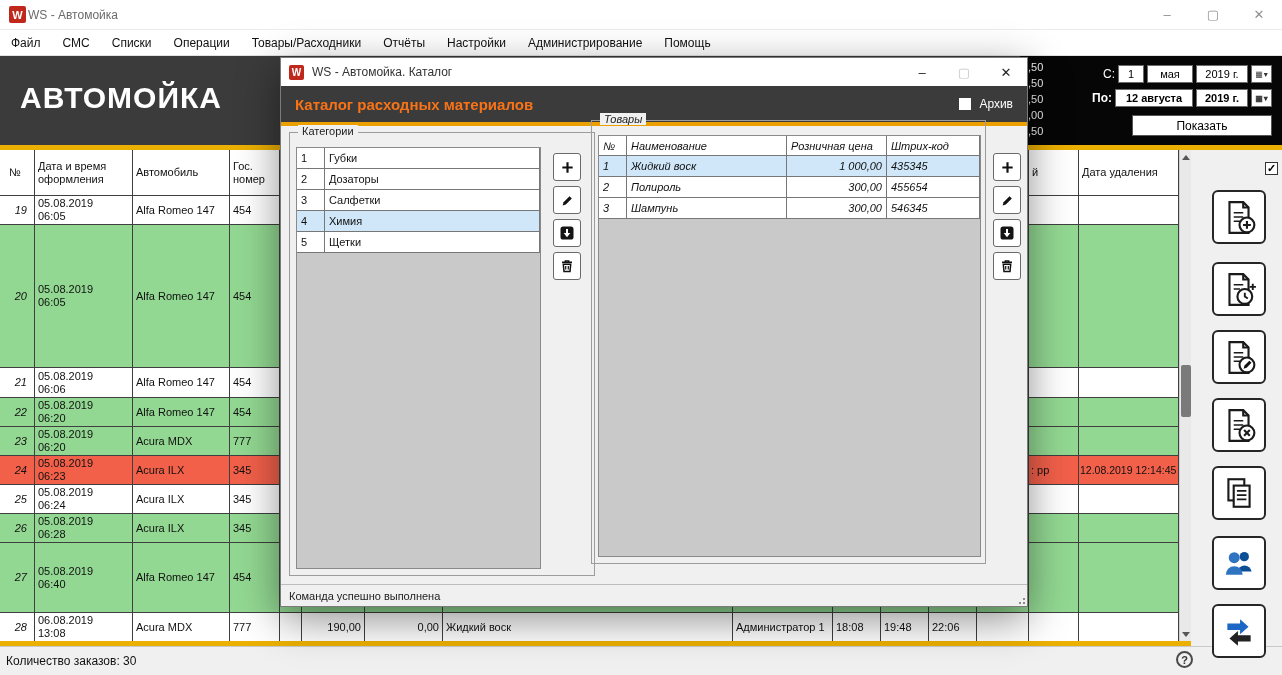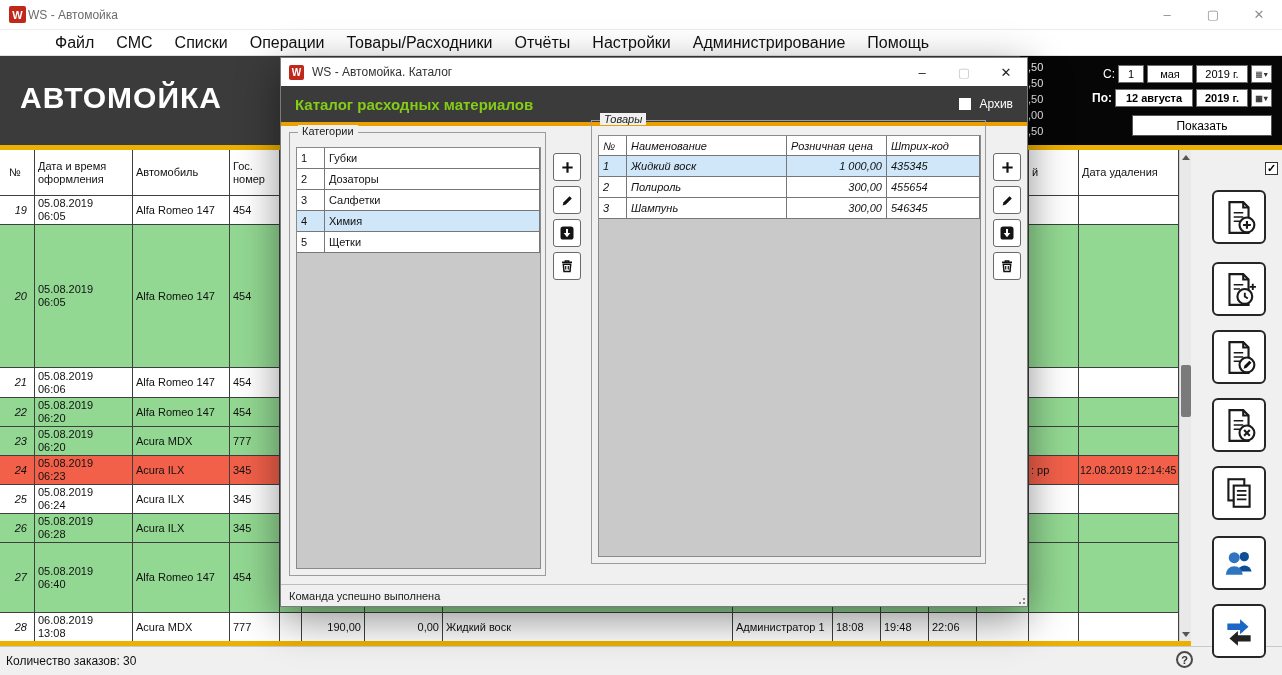--- a/index.html
+++ b/index.html
@@ -8,21 +8,21 @@
     font-family:"Liberation Sans", sans-serif;
     background:#f0f0f0; position:relative; overflow:hidden;
     color:#111;
   }
   
   .titlebar{position:absolute;top:0;left:0;width:1282px;height:30px;background:#fff;display:flex;align-items:center;padding-left:9px;border-bottom:1px solid #ececec;z-index:3;}
   .app-icon{width:17px;height:17px;background:#c0281c;color:#fff;font-weight:bold;font-size:11px;display:flex;align-items:center;justify-content:center;border-radius:2px;}
   .titlebar-text{margin-left:2px;color:#6b6b6b;font-size:12px;}
   .win-controls{margin-left:auto;display:flex;height:100%;}
   .win-btn{width:46px;height:100%;display:flex;align-items:center;justify-content:center;color:#8f8f8f;font-size:13px;}
-  .menubar{position:absolute;top:30px;left:0;width:1282px;height:26px;background:#fff;border-bottom:1px solid #e2e2e2;display:flex;align-items:stretch;font-size:16px;z-index:3;padding-left:44px;}
+  .menubar{position:absolute;top:30px;left:0;width:1282px;height:26px;background:#fff;border-bottom:1px solid #e2e2e2;display:flex;align-items:stretch;font-size:12px;z-index:3;}
   .menu-item{padding:0 11px;display:flex;align-items:center;color:#111;}
   
   .app-header{position:absolute;top:56px;left:0;width:1282px;height:89px;background:#3b3b3b;z-index:2;}
   .brand{position:absolute;left:20px;top:25px;color:#fff;font-size:30px;font-weight:bold;letter-spacing:1px;}
   .header-right{position:absolute;right:0;top:0;width:262px;height:89px;background:#060606;}
   .frag-col{position:absolute;left:8px;top:3px;font-size:11px;color:#f2f2f2;line-height:16px;}
   .filter-row{position:absolute;right:10px;display:flex;align-items:center;gap:3px;}
   .f-label{color:#fff;font-size:12px;width:24px;text-align:right;}
   .dt-box{background:#fff;border:1px solid #6a6a6a;height:18px;font-size:11px;display:flex;align-items:center;justify-content:center;padding:0 4px;color:#000;}
   .cal-btn{width:21px;height:18px;background:#fff;border:1px solid #6a6a6a;font-size:8px;display:flex;align-items:center;justify-content:center;gap:1px;color:#333;}
@@ -53,21 +53,21 @@
   .statusbar{position:absolute;top:646px;left:0;width:1282px;height:29px;background:#f0f0f0;border-top:1px solid #c9c9c9;display:flex;align-items:center;padding-left:6px;font-size:12px;z-index:4;}
   .help-circle{position:absolute;left:1176px;top:651px;width:17px;height:17px;border:2px solid #4a4a4a;border-radius:50%;display:flex;align-items:center;justify-content:center;font-size:11px;font-weight:bold;color:#333;z-index:7;}
   
   .dialog{position:absolute;left:280px;top:57px;width:748px;height:550px;background:#f0f0f0;border:1px solid #7b7b7b;box-shadow:0 12px 40px rgba(0,0,0,.45);z-index:50;}
   .dlg-titlebar{position:absolute;top:0;left:0;width:100%;height:28px;background:#fff;display:flex;align-items:center;padding-left:8px;}
   .dlg-title-text{margin-left:8px;font-size:12px;color:#333;}
   .dlg-controls{margin-left:auto;display:flex;height:100%;}
   .dlg-btn{width:42px;height:100%;display:flex;align-items:center;justify-content:center;font-size:13px;color:#222;}
   .dlg-btn.disabled{color:#c4c4c4;}
   .dlg-header{position:absolute;top:28px;left:0;width:100%;height:36px;background:#3b3b3b;display:flex;align-items:center;padding:0 14px;}
-  .dlg-heading{color:#84cc16;font-size:15px;font-weight:bold;}
+  .dlg-heading{color:#f97316;font-size:15px;font-weight:bold;}
   .archive-check{margin-left:auto;display:flex;align-items:center;gap:8px;color:#fff;font-size:12px;}
   .cb-dark{width:12px;height:12px;background:#fff;border:1px solid #fff;}
   .dlg-accent{position:absolute;top:64px;left:0;width:100%;height:4px;background:#ecA000;}
   .grp{position:absolute;border:1px solid #9c9c9c;}
   .glabel{position:absolute;top:-8px;left:8px;background:#f0f0f0;padding:0 4px;font-size:11px;color:#222;}
   .dgrid{position:absolute;background:#c9c9c9;border:1px solid #8a8a8a;overflow:hidden;}
   .drow{display:grid;height:21px;font-size:11px;background:#fff;}
   .drow.head{height:20px;}
   .drow>div{border-right:1px solid #777;border-bottom:1px solid #777;padding:0 4px;display:flex;align-items:center;overflow:hidden;}
   .cat-grid .drow{grid-template-columns:28px 1fr;}
@@ -470,21 +470,21 @@
   </div>
   <div class="dlg-header">
     <div class="dlg-heading">Каталог расходных материалов</div>
     <div class="archive-check">
       <div class="cb-dark"></div>
       <span>Архив</span>
     </div>
   </div>
   <div class="dlg-accent"></div>
 
-  <div class="grp" style="left:8px;top:74px;width:257px;height:444px;">
+  <div class="grp" style="left:8px;top:74px;width:306px;height:444px;">
     <div class="glabel">Категории</div>
     <div class="dgrid cat-grid" style="left:6px;top:14px;width:245px;height:422px;">
       <div class="drow">
           <div>1</div>
           <div>Губки</div>
         </div>
       <div class="drow">
           <div>2</div>
           <div>Дозаторы</div>
         </div>

